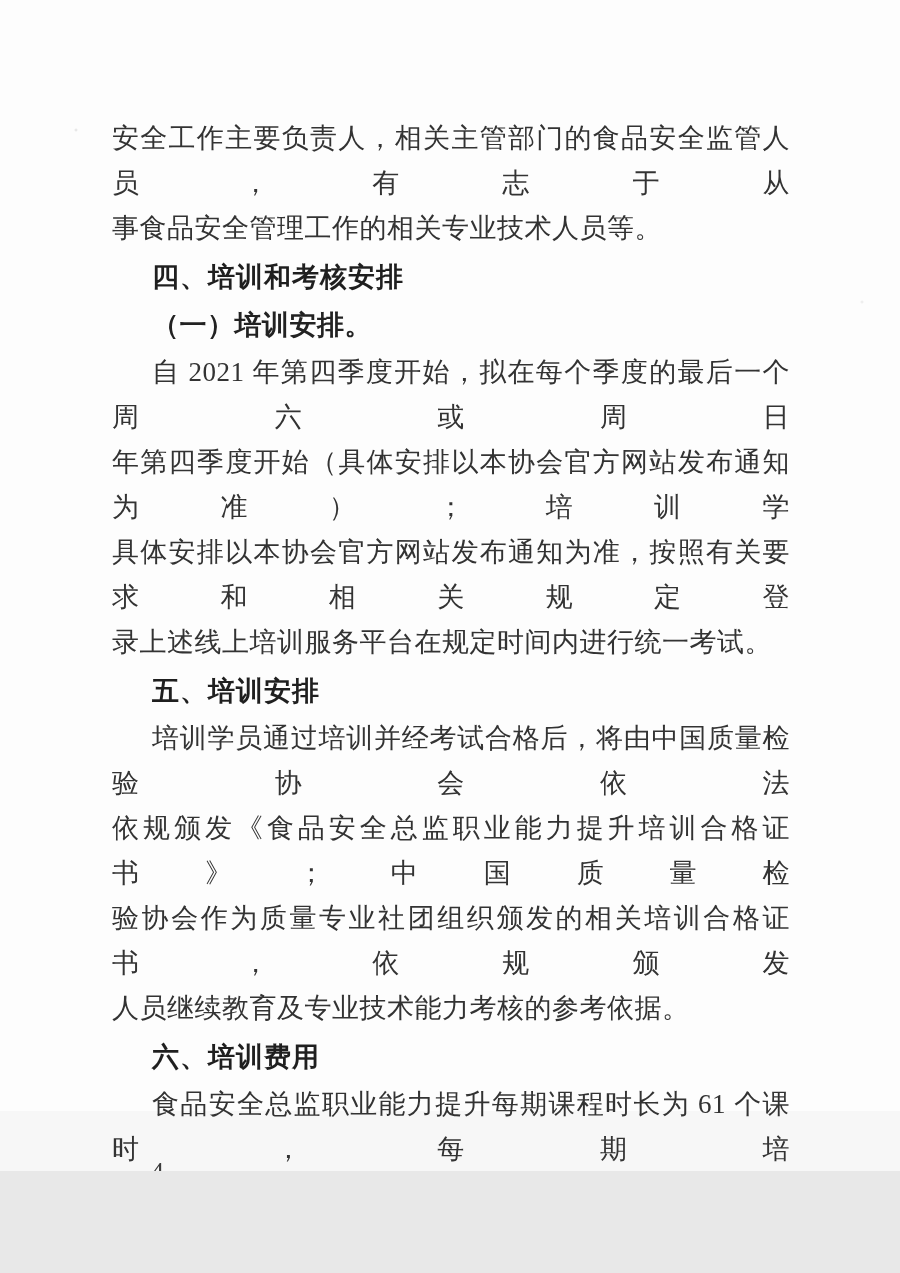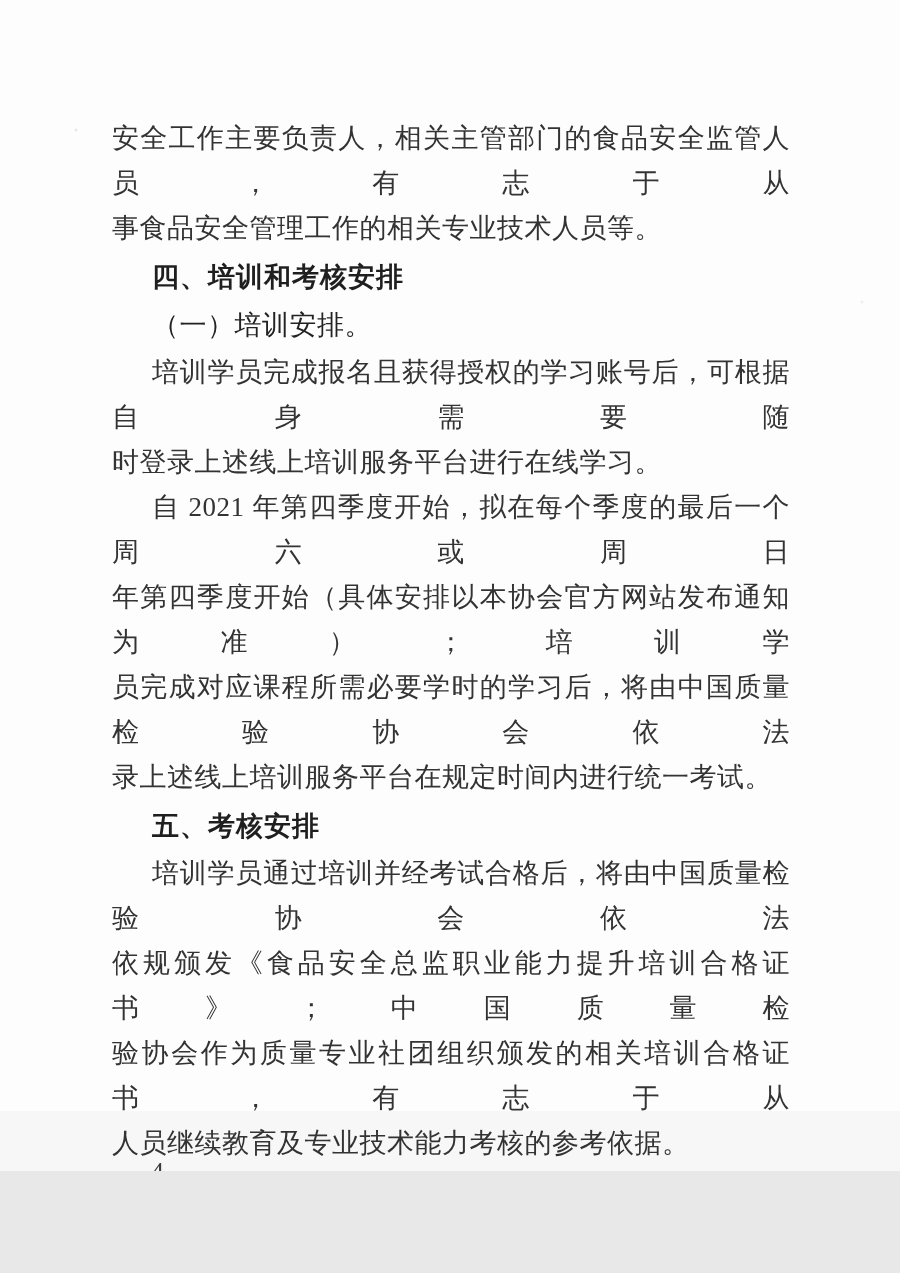--- a/index.html
+++ b/index.html
@@ -51,21 +51,21 @@
   .line.ind { text-indent: 40px; }
   .block.heading { margin-top: 4px; margin-bottom: 2px; }
   .block.subheading { margin-top: 3px; margin-bottom: 2px; }
   .block.heading .line {
     font-family: "Liberation Sans", "DejaVu Sans", sans-serif;
     font-weight: bold;
     color: #1f1f1f;
     letter-spacing: 1px;
   }
   .block.subheading .line {
-    font-weight: normal;
+    font-weight: bold;
     color: #222222;
   }
   .footer {
     position: absolute;
     left: 112px;
     top: 1158px;
     font-size: 25px;
     letter-spacing: 4px;
     color: #3c3c3c;
   }
@@ -80,36 +80,32 @@
         <div class="line jl">安全工作主要负责人，相关主管部门的食品安全监管人员，有志于从</div>
         <div class="line">事食品安全管理工作的相关专业技术人员等。</div>
       </div>
       <div class="block heading">
         <div class="line ind">四、培训和考核安排</div>
       </div>
       <div class="block subheading">
         <div class="line ind">（一）培训安排。</div>
       </div>
       <div class="block paragraph">
-        <div class="line ind jl">培训学员完成报名且获得授权的学习账号后，可根据自身需要随</div>
-        <div class="line">时登录上述线上培训服务平台进行在线学习。</div>
-      </div>
-      <div class="block paragraph">
         <div class="line ind jl">自 2021 年第四季度开始，拟在每个季度的最后一个周六或周日</div>
         <div class="line jl">年第四季度开始（具体安排以本协会官方网站发布通知为准）；培训学</div>
-        <div class="line jl">员完成对应课程所需必要学时的学习后，将由中国质量检验协会依法</div>
+        <div class="line jl">具体安排以本协会官方网站发布通知为准，按照有关要求和相关规定登</div>
         <div class="line">录上述线上培训服务平台在规定时间内进行统一考试。</div>
       </div>
       <div class="block heading">
-        <div class="line ind">五、考核安排</div>
+        <div class="line ind">五、培训安排</div>
       </div>
       <div class="block paragraph">
         <div class="line ind jl">培训学员通过培训并经考试合格后，将由中国质量检验协会依法</div>
         <div class="line jl">依规颁发《食品安全总监职业能力提升培训合格证书》；中国质量检</div>
-        <div class="line jl">验协会作为质量专业社团组织颁发的相关培训合格证书，有志于从</div>
+        <div class="line jl">验协会作为质量专业社团组织颁发的相关培训合格证书，依规颁发</div>
         <div class="line">人员继续教育及专业技术能力考核的参考依据。</div>
       </div>
       <div class="block heading">
         <div class="line ind">六、培训费用</div>
       </div>
       <div class="block paragraph">
         <div class="line ind jl">食品安全总监职业能力提升每期课程时长为 61 个课时，每期培</div>
       </div>
     </div>
   <div class="footer">— 4 —</div>

